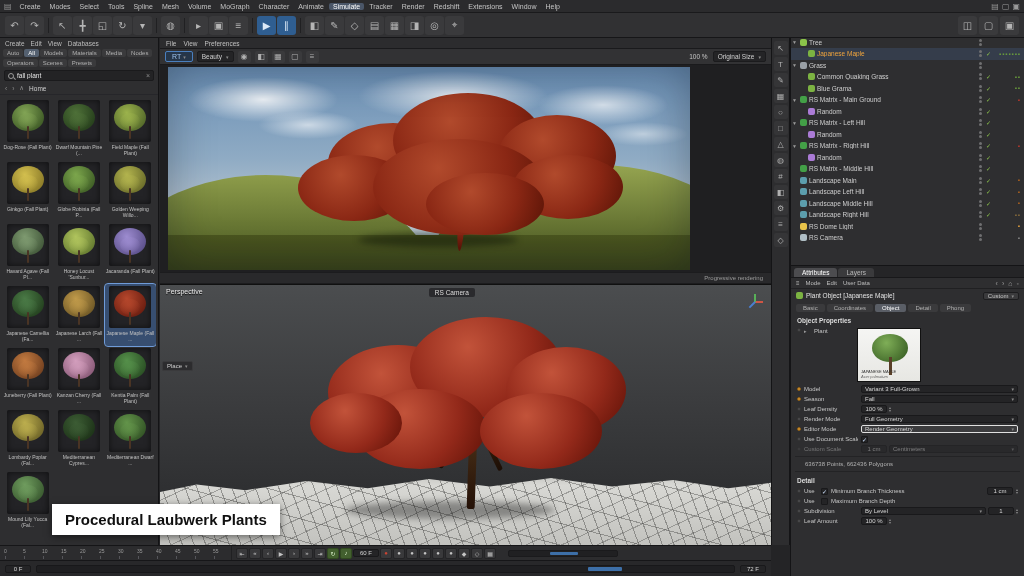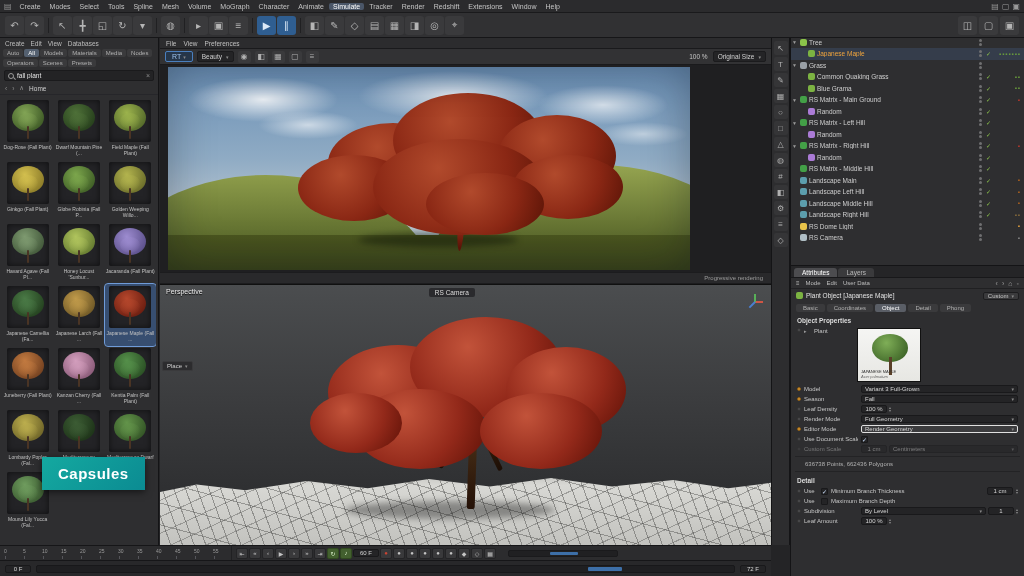--- a/index.html
+++ b/index.html
@@ -1251,15 +1251,15 @@
         <span>0 F</span>
       </div>
     <div class="bb-track">
         <i class="bb-seg"></i>
       </div>
     <div class="fld w24">
         <span>72 F</span>
       </div>
   </div>
 
-  <div class="badge-capsules">Capsules</div>
+  <div class="badge-title">Procedural Laubwerk Plants</div>
 
 </div>
 
 </body></html>

